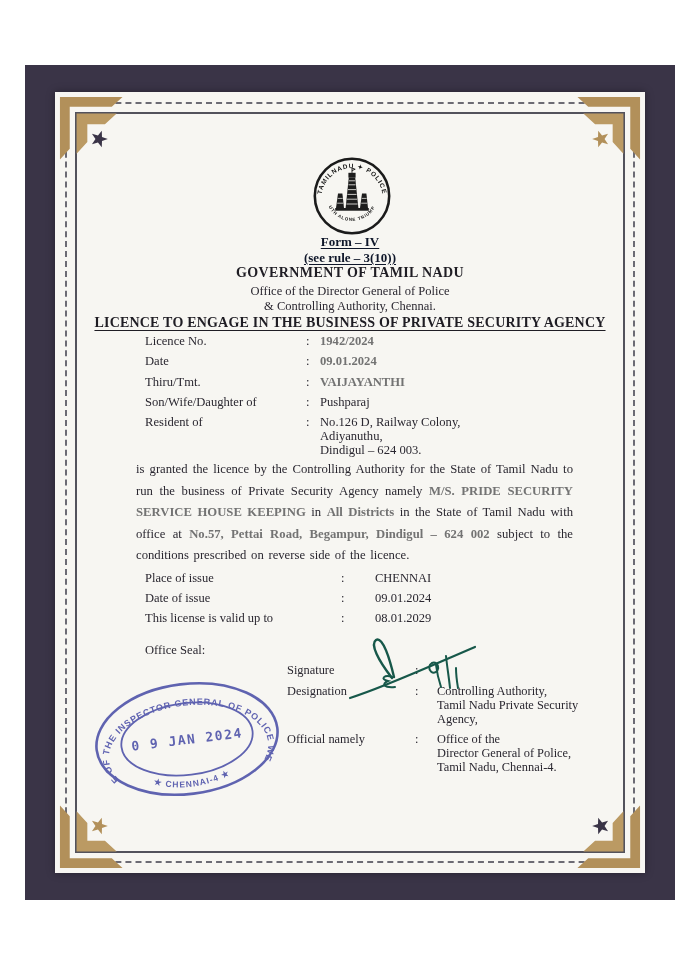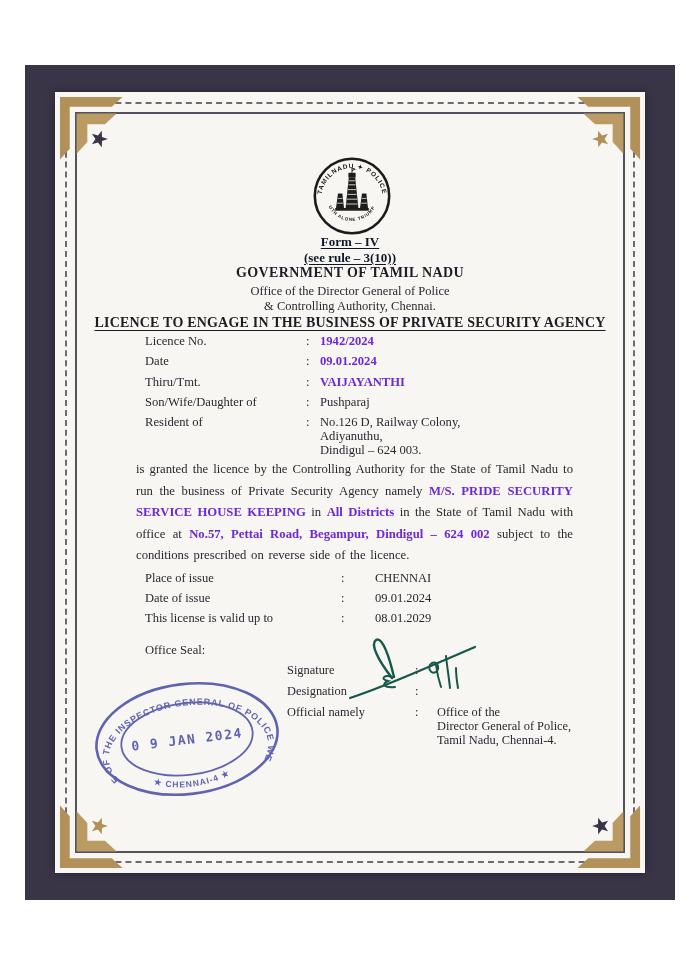--- a/index.html
+++ b/index.html
@@ -30,21 +30,21 @@
   .office-lines{top:192px;font-size:12.5px;line-height:14.5px;}
   .licence-title{top:223px;font-size:14px;font-weight:bold;letter-spacing:.2px;
      color:#1f1d24;}
   .licence-title span{text-decoration:underline;text-underline-offset:2.5px;}
 
   .details{position:absolute;left:90px;top:242px;width:450px;font-size:12.6px;}
   .d-row{display:flex;align-items:baseline;min-height:20px;justify-content:flex-end;}
   .d-row .lbl{flex:0 0 161px;}
   .d-row .col{flex:0 0 14px;}
   .d-row .val{flex:1;line-height:14px;}
-  .bold{font-weight:bold;color:#6d28d9;}
+  .bold{font-weight:bold;color:#737373;}
 
   .grant{position:absolute;left:81px;top:367px;width:437px;font-size:12.7px;
      line-height:21.6px;text-align:justify;word-spacing:1.5px;}
 
   .issue{position:absolute;left:90px;top:479px;width:420px;font-size:12.5px;}
   .i-row{display:flex;align-items:baseline;height:20px;}
   .i-row .lbl{flex:0 0 196px;}
   .i-row .col{flex:0 0 34px;}
   .office-seal{position:absolute;left:90px;top:551px;font-size:12.6px;}
 
@@ -185,20 +185,24 @@
 
     <div class="sig-block">
       <div class="s-row">
         <span class="lbl">Signature</span>
         <span class="col">:</span>
         <span class="val"></span>
       </div>
       <div class="s-row">
         <span class="lbl">Designation</span>
         <span class="col">:</span>
+        <span class="val">
+          <div>Controlling Authority,</div>
+          <div>Tamil Nadu Private Security Agency,</div>
+        </span>
       </div>
       <div class="s-row">
         <span class="lbl">Official namely</span>
         <span class="col">:</span>
         <span class="val">
           <div>Office of the</div>
           <div>Director General of Police,</div>
           <div>Tamil Nadu, Chennai-4.</div>
         </span>
       </div>

